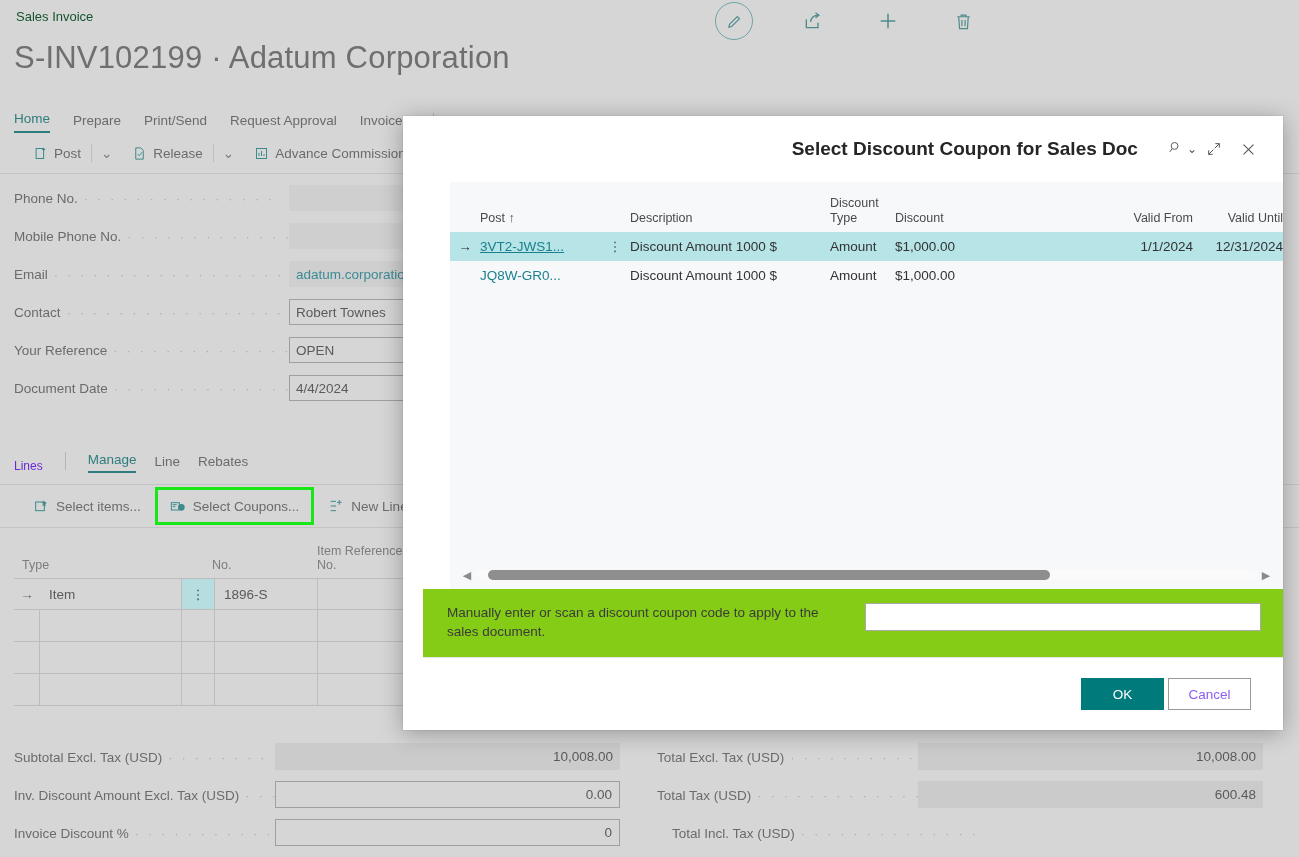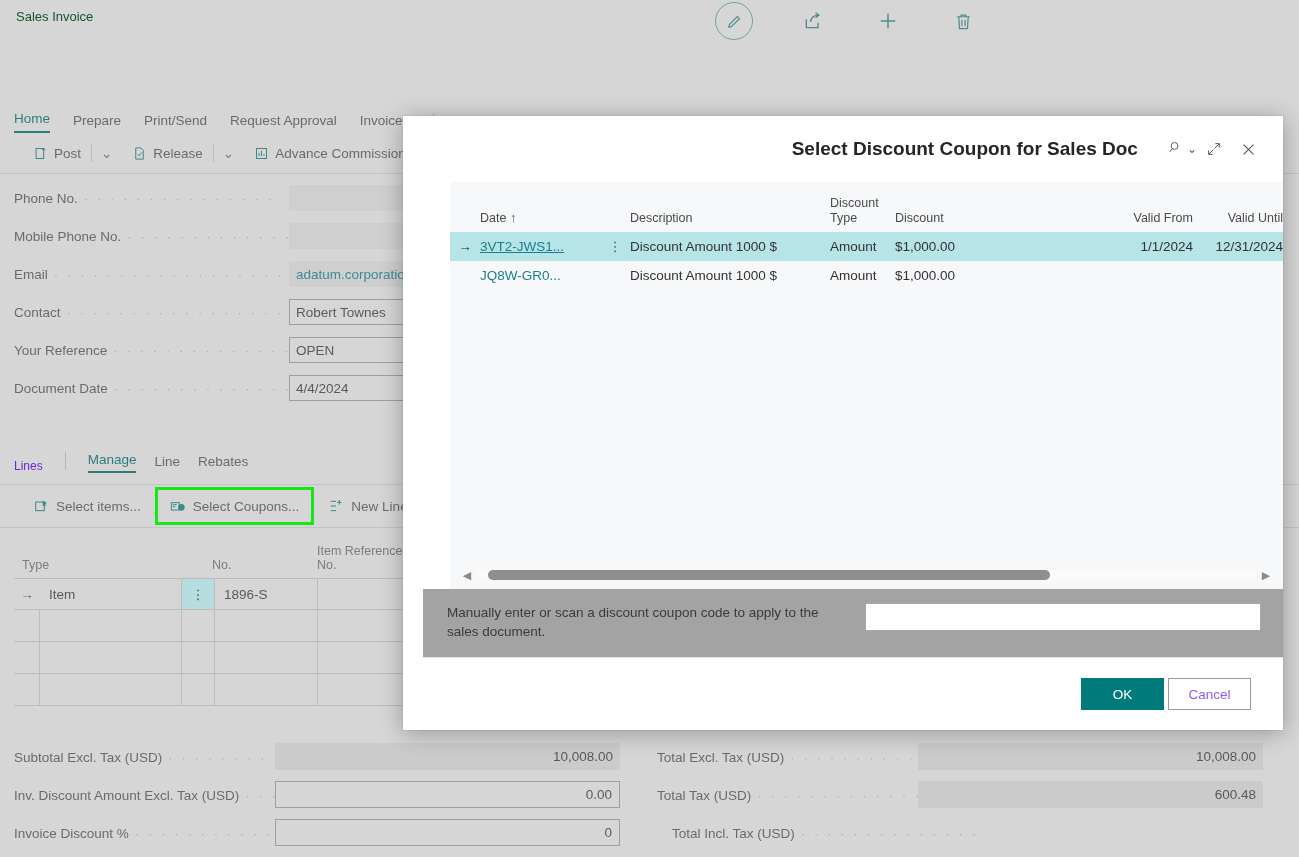--- a/index.html
+++ b/index.html
@@ -103,21 +103,21 @@
   .dt-row.selected { background:#b6e4e7; }
   .dt-c { display:flex; align-items:center; }
   .dt-code { color:#1a7f8e; }
   .dt-code.u { text-decoration:underline; }
 
   .dlg-scroll { position:absolute; left:0; right:0; bottom:0; height:28px; display:flex; align-items:center; padding:0 10px; }
   .sb-arrow { color:#8a8a8a; font-size:11px; width:14px; text-align:center; }
   .sb-track { flex:1; height:10px; background:#fafafa; border-radius:5px; position:relative; margin:0 2px; }
   .sb-thumb { position:absolute; left:1.5%; top:0; width:72%; height:10px; background:#8e8e8e; border-radius:5px; }
 
-  .dlg-manual { flex:0 0 auto; background:#a3a3a3; padding:14px 22px 16px 24px; display:flex; align-items:flex-start; gap:18px; border-bottom:1px solid #e2e4e8; }
+  .dlg-manual { flex:0 0 auto; background:#84cc16; padding:14px 22px 16px 24px; display:flex; align-items:flex-start; gap:18px; border-bottom:1px solid #e2e4e8; }
   .dm-text { font-size:13.5px; color:#3b3b3b; line-height:19px; width:400px; }
   .dm-input { width:396px; height:28px; border:1px solid #a9a9a9; background:#fff; }
 
   .dlg-foot { flex:0 0 auto; height:72px; background:#fff; display:flex; align-items:center; justify-content:flex-end; gap:4px; padding-right:32px; }
   .btn { height:32px; min-width:83px; display:flex; align-items:center; justify-content:center; font-size:13.5px; }
   .btn-ok { background:#007a7a; color:#fff; }
   .btn-cancel { background:#fff; color:#8b5cf6; border:1px solid #9a9a9a; }
 </style>
 </head>
 <body>
@@ -144,20 +144,21 @@
         <path d="M12 4v16M4 12h16"></path>
       </svg>
     </div>
     <div class="top-icon">
       <svg width="19" height="19" viewBox="0 0 24 24" fill="none" stroke="currentColor" stroke-width="1.5">
         <path d="M4 6h16M9 6V4h6v2M6 6l1 15h10l1-15M10 10v8M14 10v8"></path>
       </svg>
     </div>
   </div>
 
+  <div class="page-title">S-INV102199 · Adatum Corporation</div>
 
   <div class="tabstrip">
     <div class="tab active">Home</div>
     <div class="tab">Prepare</div>
     <div class="tab">Print/Send</div>
     <div class="tab">Request Approval</div>
     <div class="tab">Invoice</div>
     <div class="tab-sep"></div>
     <div class="tab">More options</div>
   </div>
@@ -368,21 +369,21 @@
       <svg width="17" height="17" viewBox="0 0 24 24" fill="none" stroke="currentColor" stroke-width="1.5">
         <path d="M5 5l14 14M19 5L5 19"></path>
       </svg>
     </span>
   </div>
 
   <div class="dlg-body">
 
     <div class="dt-head">
       <div class="dt-h" style="width:30px"></div>
-      <div class="dt-h" style="width:120px">Date ↑</div>
+      <div class="dt-h" style="width:120px">Post ↑</div>
       <div class="dt-h" style="width:30px"></div>
       <div class="dt-h" style="width:200px">Description</div>
       <div class="dt-h" style="width:65px; white-space:pre-line;">Discount
 Type</div>
       <div class="dt-h" style="width:210px">Discount</div>
       <div class="dt-h" style="width:88px; text-align:right;">Valid From</div>
       <div class="dt-h" style="width:90px; text-align:right; padding-left:0; padding-right:0;">Valid Until</div>
     </div>
 
     <div class="dt-row selected">

